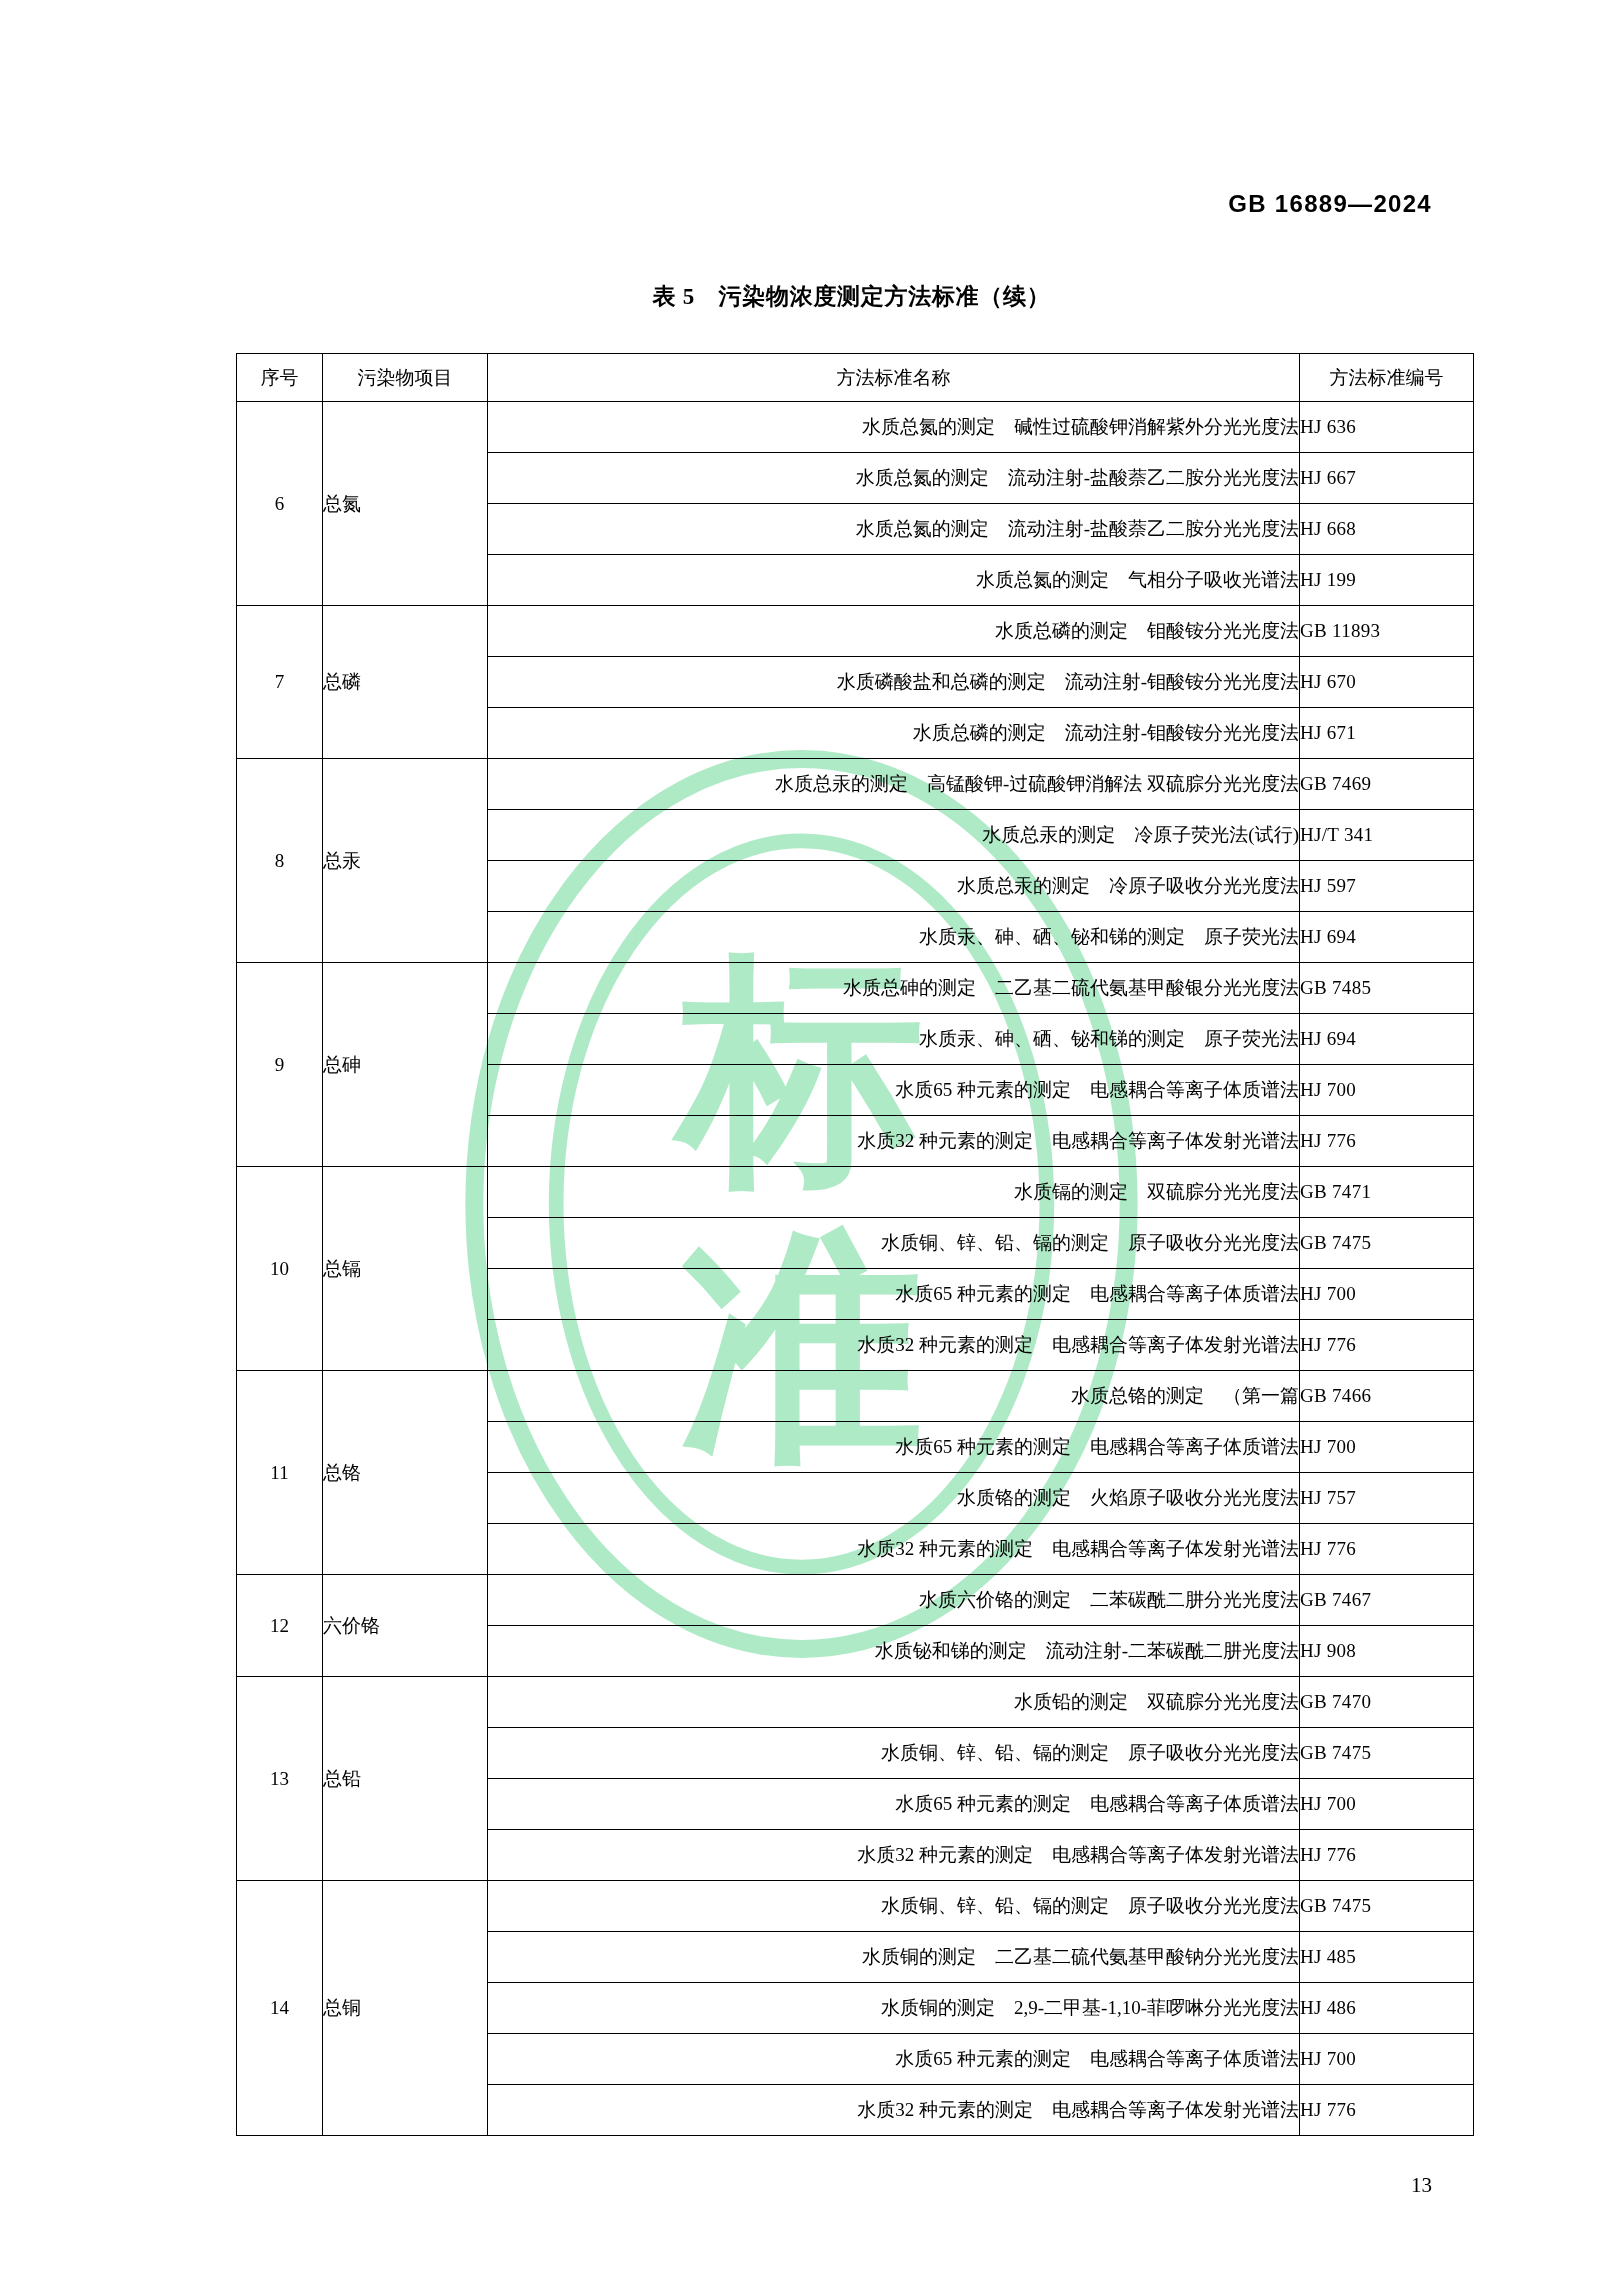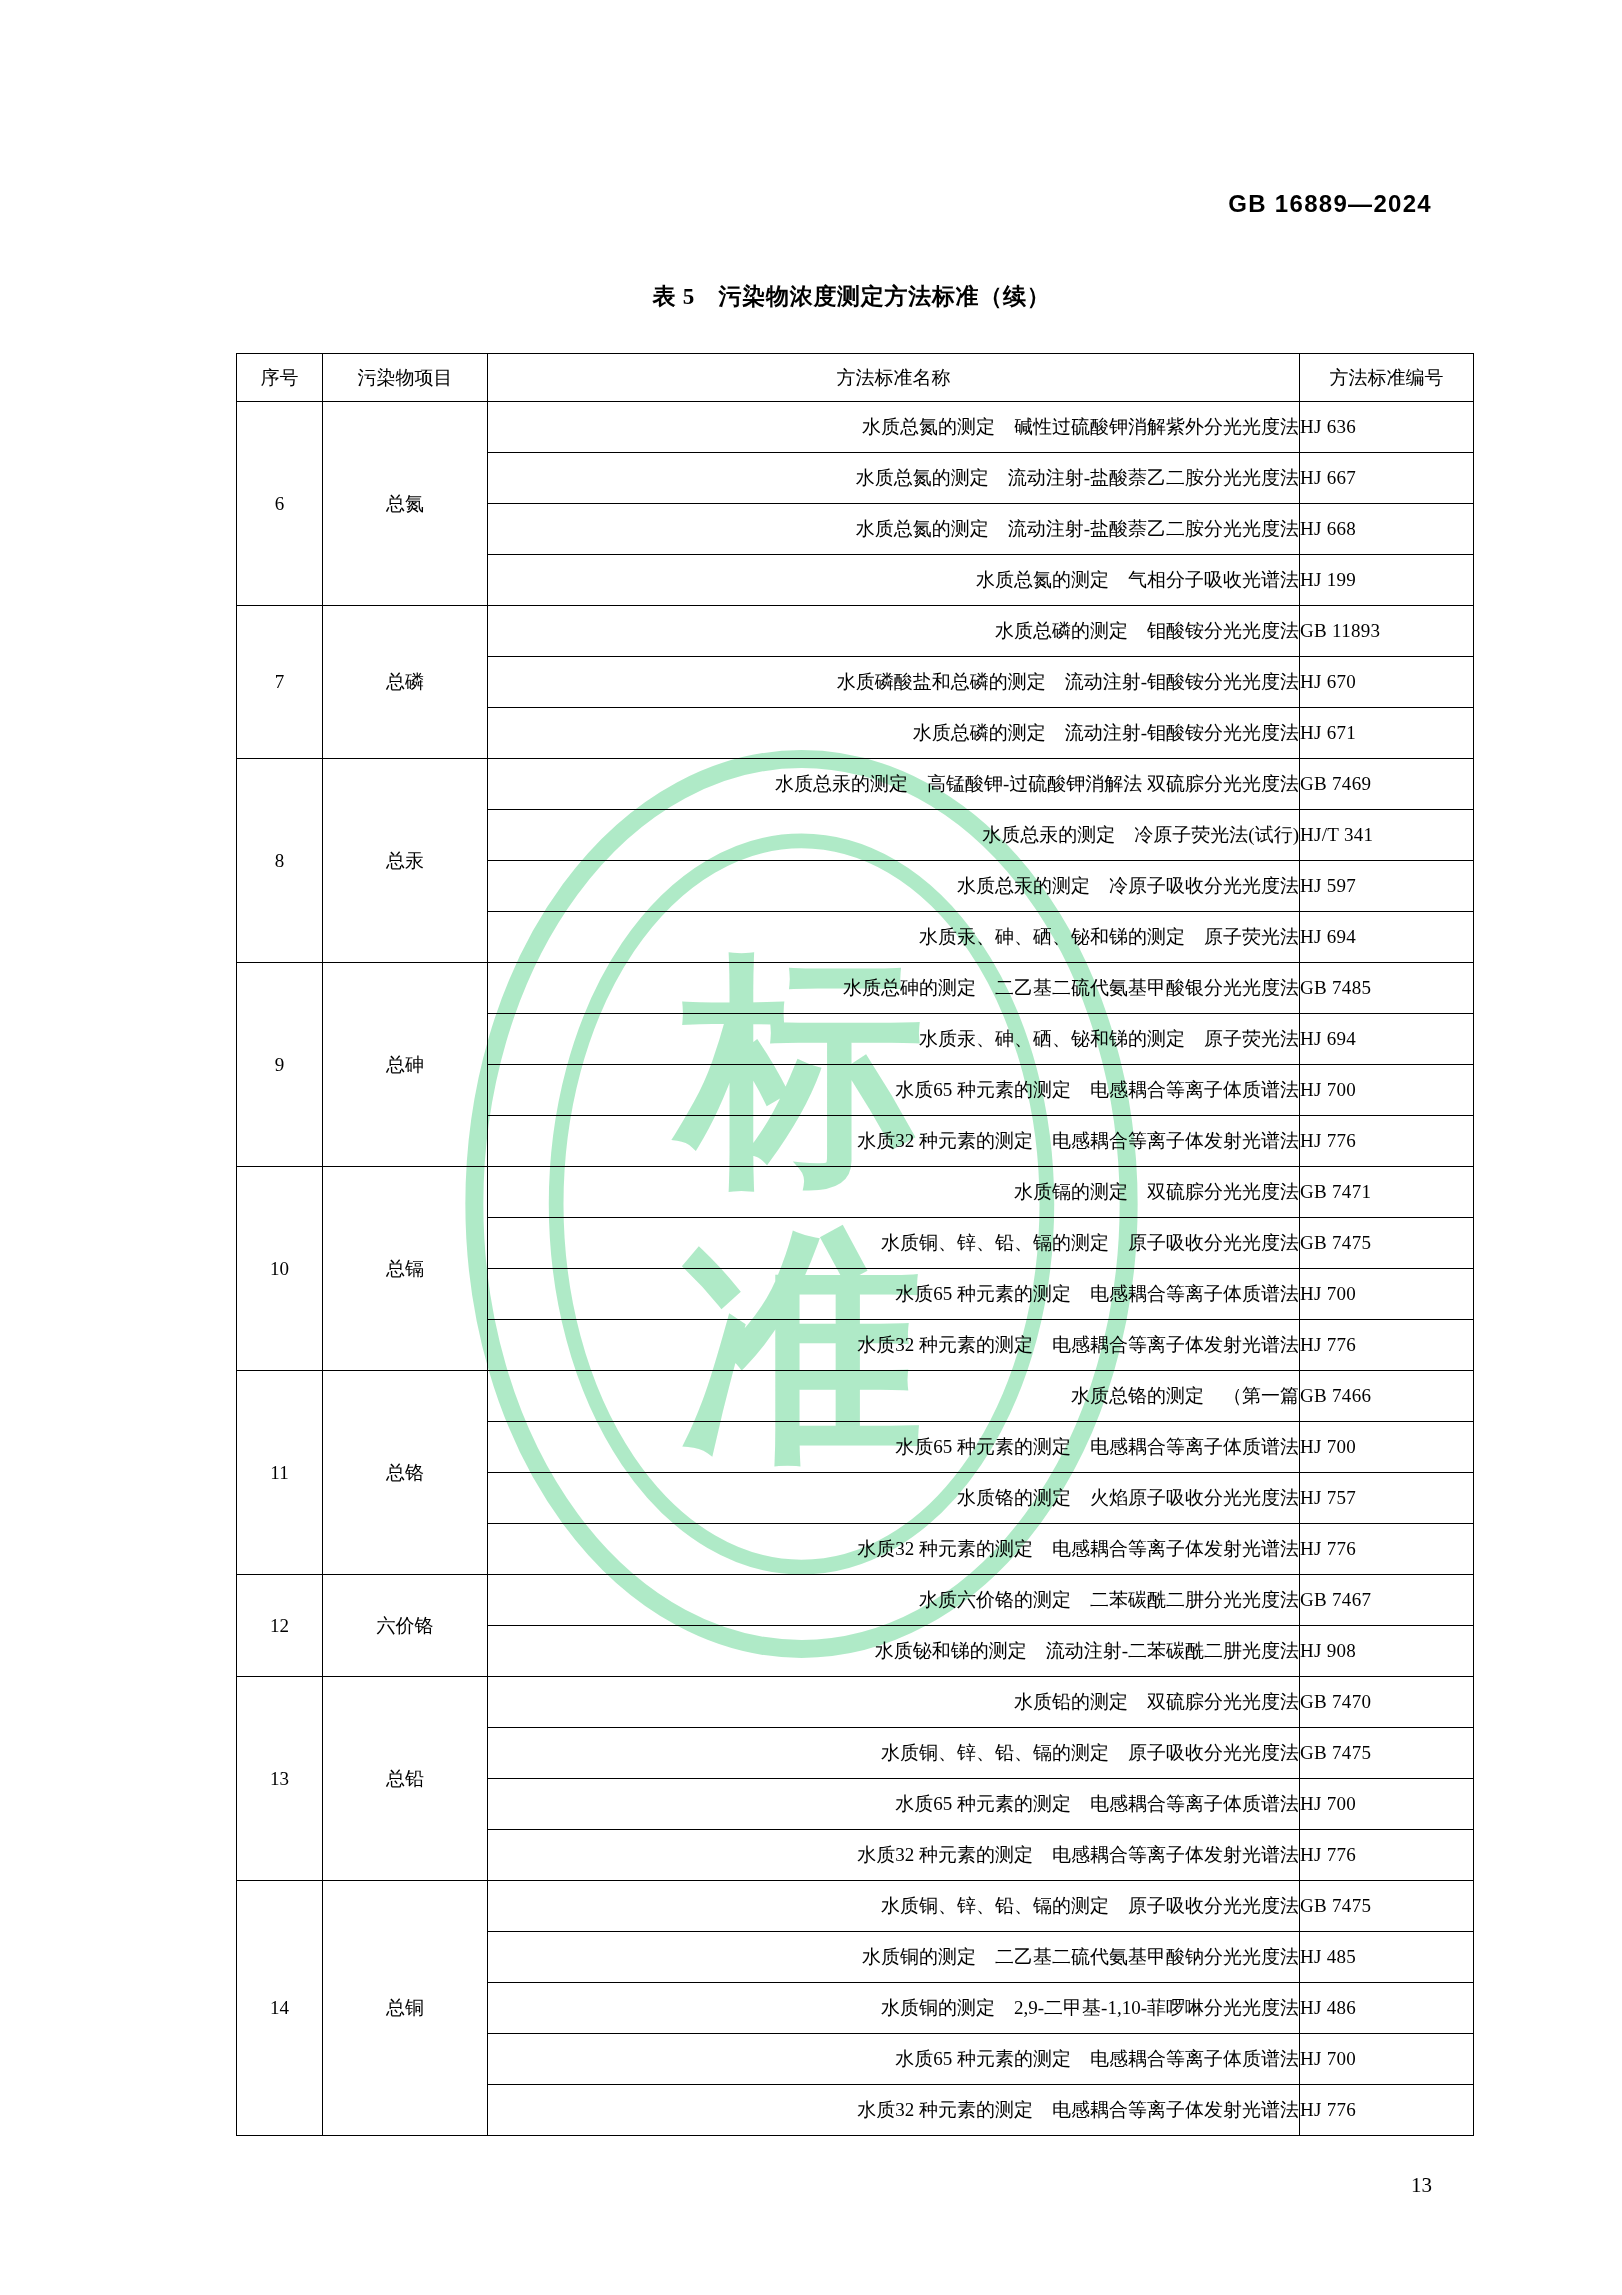--- a/index.html
+++ b/index.html
@@ -62,21 +62,21 @@
     height: 50px;
     vertical-align: middle;
     background: transparent;
   }
   table.std th {
     font-weight: normal;
     text-align: center;
     height: 47px;
   }
   .c-seq { width: 85px; text-align: center; }
-  .c-item { width: 164px; text-align: center; }
+  .c-item { width: 164px; }
   .c-name { width: 811px; text-align: right; padding-left: 0; }
   .c-code { width: 173px; }
 
   .mname {
     display: block;
     padding-left: 38px;
     white-space: nowrap;
   }
   .mname .w {
     display: inline-block;

